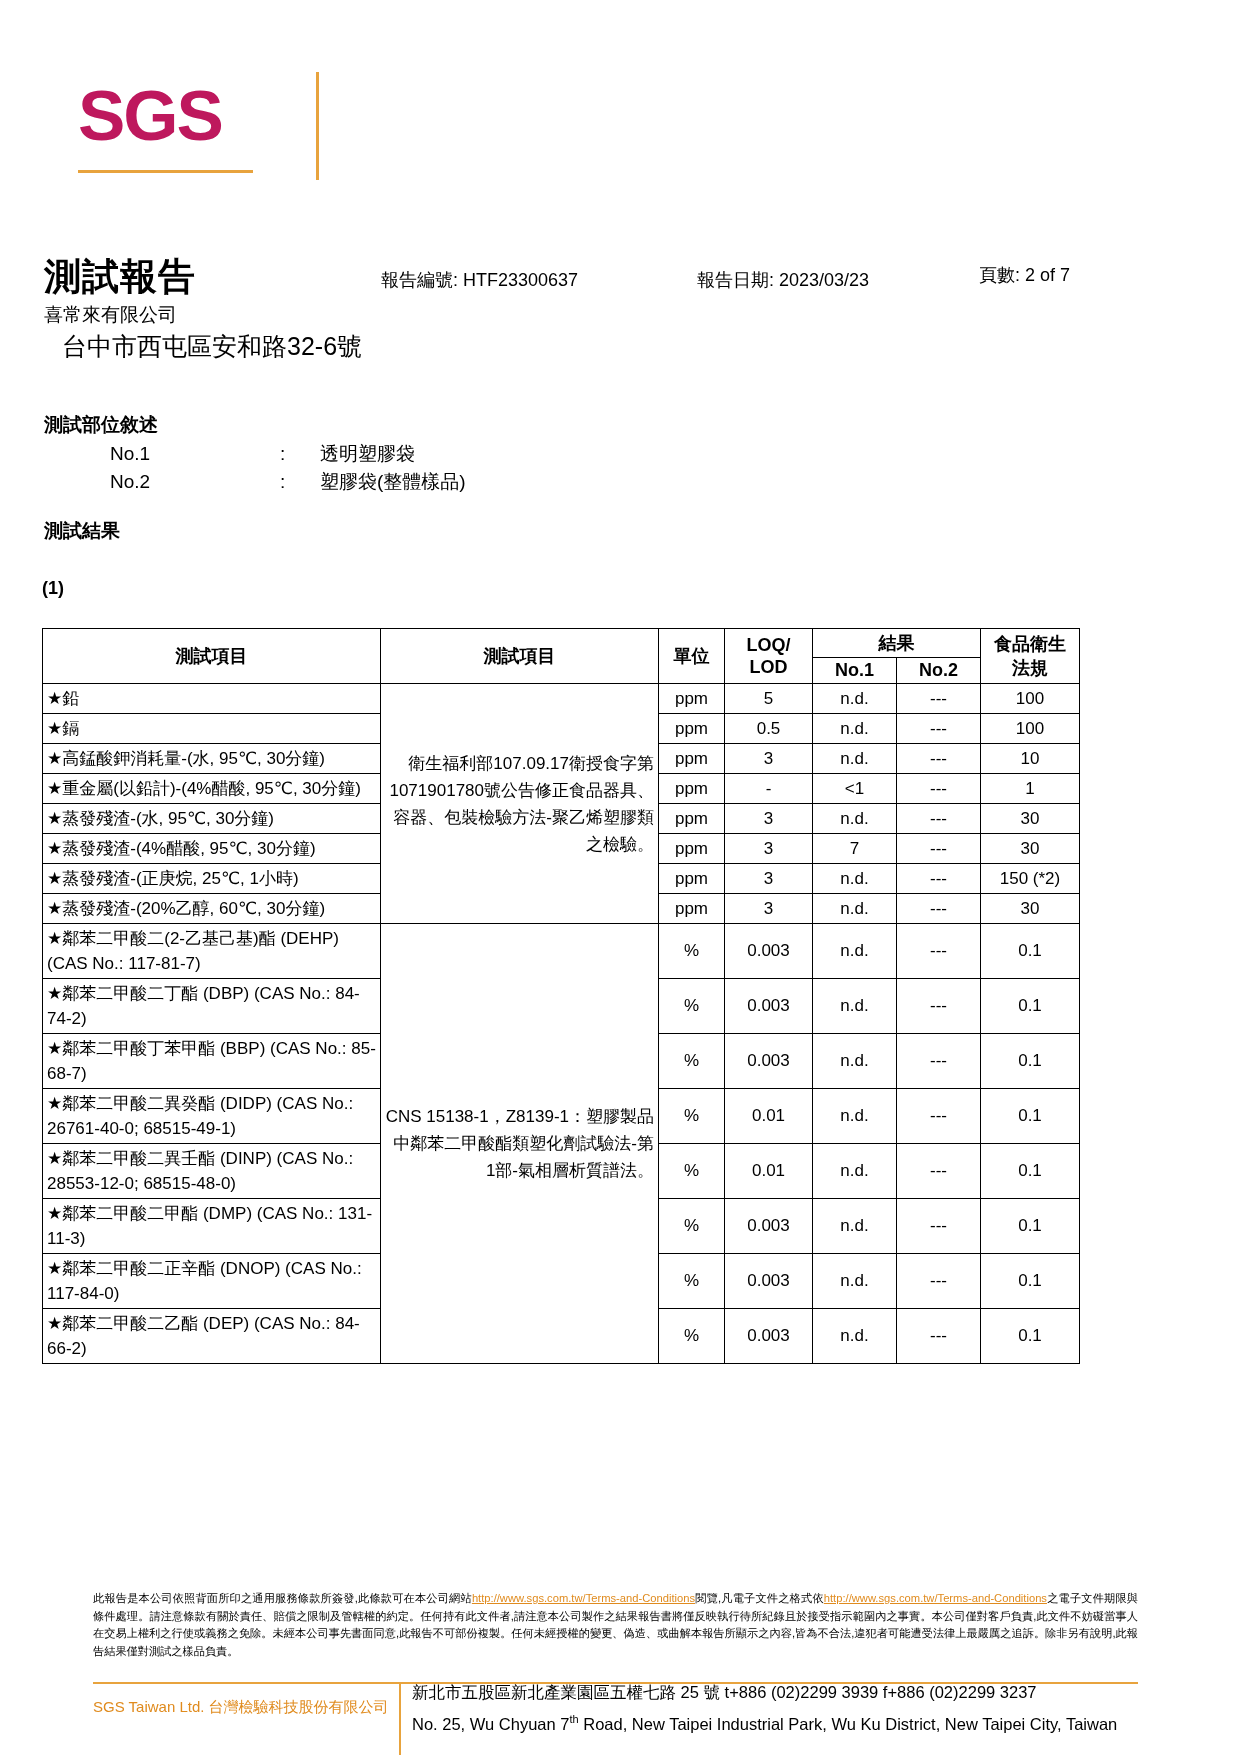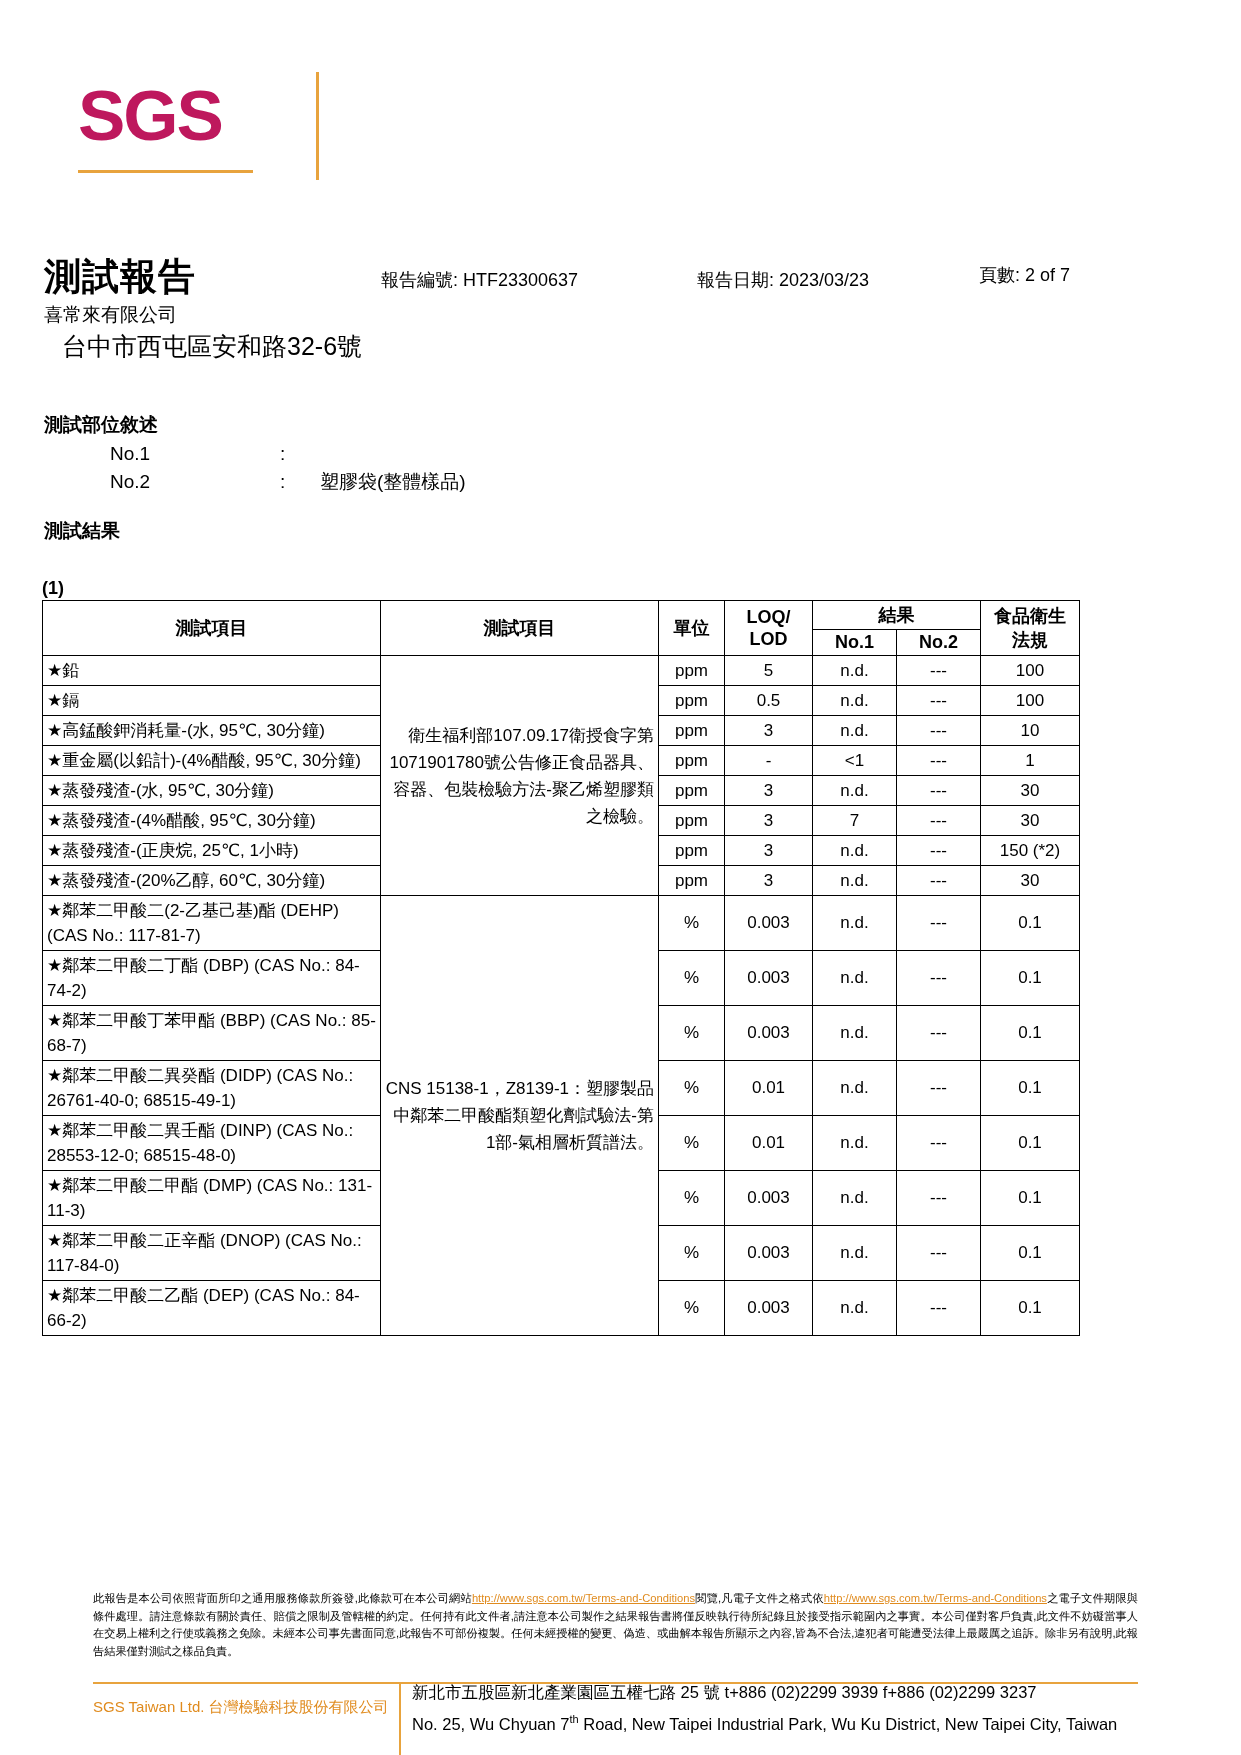--- a/index.html
+++ b/index.html
@@ -139,21 +139,21 @@
     left: 42px;
     top: 578px;
     font-size: 18px;
     font-weight: bold;
   }
 
   
   .tbl-wrap {
     position: absolute;
     left: 42px;
-    top: 600px;
+    top: 628px;
     width: 1037px;
   }
   table.results {
     border-collapse: collapse;
     width: 100%;
     table-layout: fixed;
     font-size: 17px;
   }
   table.results th,
   table.results td {
@@ -280,20 +280,21 @@
   <div class="company-addr">台中市西屯區安和路32-6號</div>
   <div class="report-no">報告編號: HTF23300637</div>
   <div class="report-date">報告日期: 2023/03/23</div>
   <div class="page-no">頁數: 2 of 7</div>
 
   <div class="sec-parts-title">測試部位敘述</div>
   <div class="parts-list">
     <div class="part-row">
       <span class="part-label">No.1</span>
       <span class="part-colon">:</span>
+      <span class="part-value">透明塑膠袋</span>
     </div>
     <div class="part-row">
       <span class="part-label">No.2</span>
       <span class="part-colon">:</span>
       <span class="part-value">塑膠袋(整體樣品)</span>
     </div>
   </div>
 
   <div class="sec-results-title">測試結果</div>
   <div class="group-label">(1)</div>

